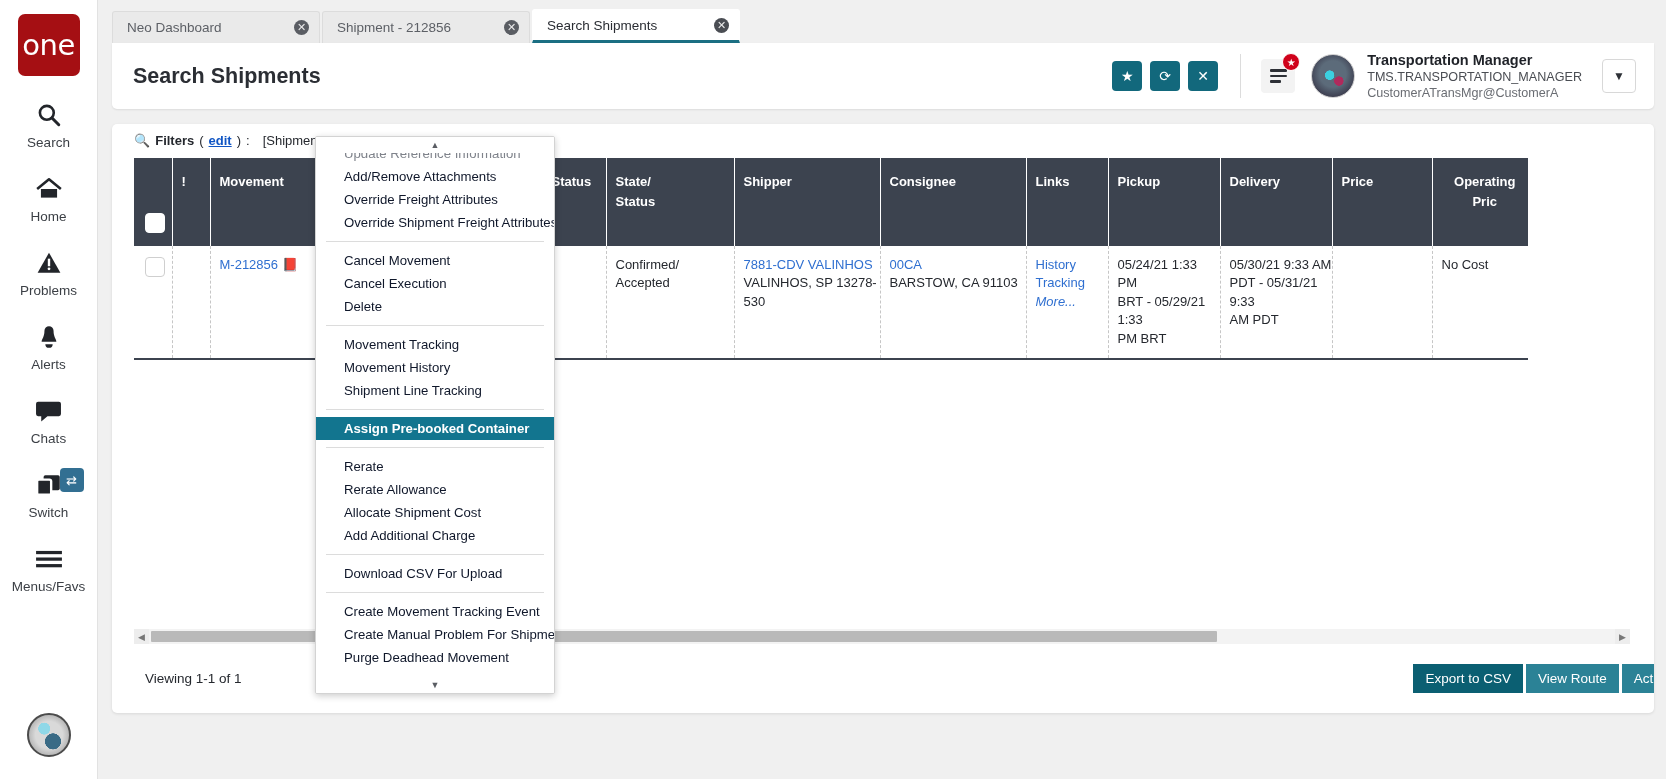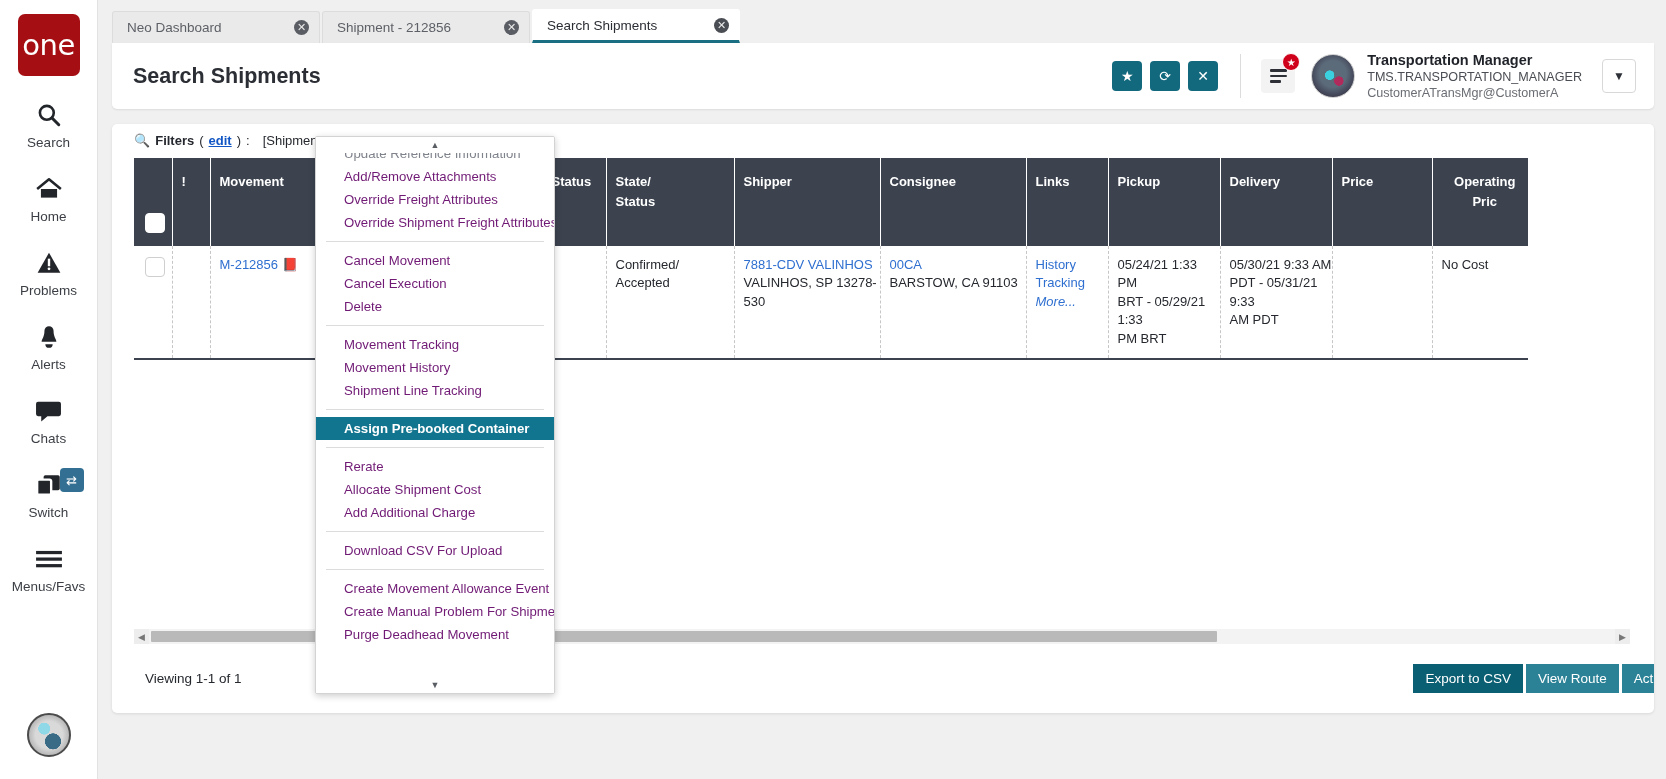--- a/index.html
+++ b/index.html
@@ -270,21 +270,21 @@
     overflow: hidden;
   }
   .ctx-scroll-up, .ctx-scroll-dn {
     height: 16px; display: flex; align-items: center; justify-content: center;
     color: #5a5d63; font-size: 9px; cursor: pointer; background: #fff;
   }
   .ctx-scroll-dn { position: absolute; bottom: 0; left: 0; right: 0; }
   .ctx-body { position: absolute; top: 16px; bottom: 16px; left: 0; right: 0; overflow: hidden; }
   .ctx-item {
     padding: 0 0 0 28px; height: 23px; line-height: 23px;
-    font-size: 13.2px; color: #701a75; cursor: pointer;
+    font-size: 13.2px; color: #0f172a; cursor: pointer;
     white-space: nowrap; overflow: hidden;
   }
   .ctx-item.clipped { color: #7f838b; }
   .ctx-item.sel { background: #12758f; color: #ffffff; font-weight: bold; }
   .ctx-sep { height: 1px; background: #dcdcdc; margin: 7px 10px 7px 10px; }
 </style>
 </head>
 <body>
 
 <div id="app">
@@ -531,25 +531,26 @@
         <div class="ctx-item"><span>Cancel Execution</span></div>
         <div class="ctx-item"><span>Delete</span></div>
         <div class="ctx-sep"></div>
         <div class="ctx-item"><span>Movement Tracking</span></div>
         <div class="ctx-item"><span>Movement History</span></div>
         <div class="ctx-item"><span>Shipment Line Tracking</span></div>
         <div class="ctx-sep"></div>
         <div class="ctx-item sel"><span>Assign Pre-booked Container</span></div>
         <div class="ctx-sep"></div>
         <div class="ctx-item"><span>Rerate</span></div>
+        <div class="ctx-item"><span>Rerate Allowance</span></div>
         <div class="ctx-item"><span>Allocate Shipment Cost</span></div>
         <div class="ctx-item"><span>Add Additional Charge</span></div>
         <div class="ctx-sep"></div>
         <div class="ctx-item"><span>Download CSV For Upload</span></div>
         <div class="ctx-sep"></div>
-        <div class="ctx-item"><span>Create Movement Allowance Event</span></div>
+        <div class="ctx-item"><span>Create Movement Tracking Event</span></div>
         <div class="ctx-item"><span>Create Manual Problem For Shipments</span></div>
         <div class="ctx-item"><span>Purge Deadhead Movement</span></div>
       </div>
     <div class="ctx-scroll-dn">▼</div>
   </div>
 
 </div>
 
 </body></html>

